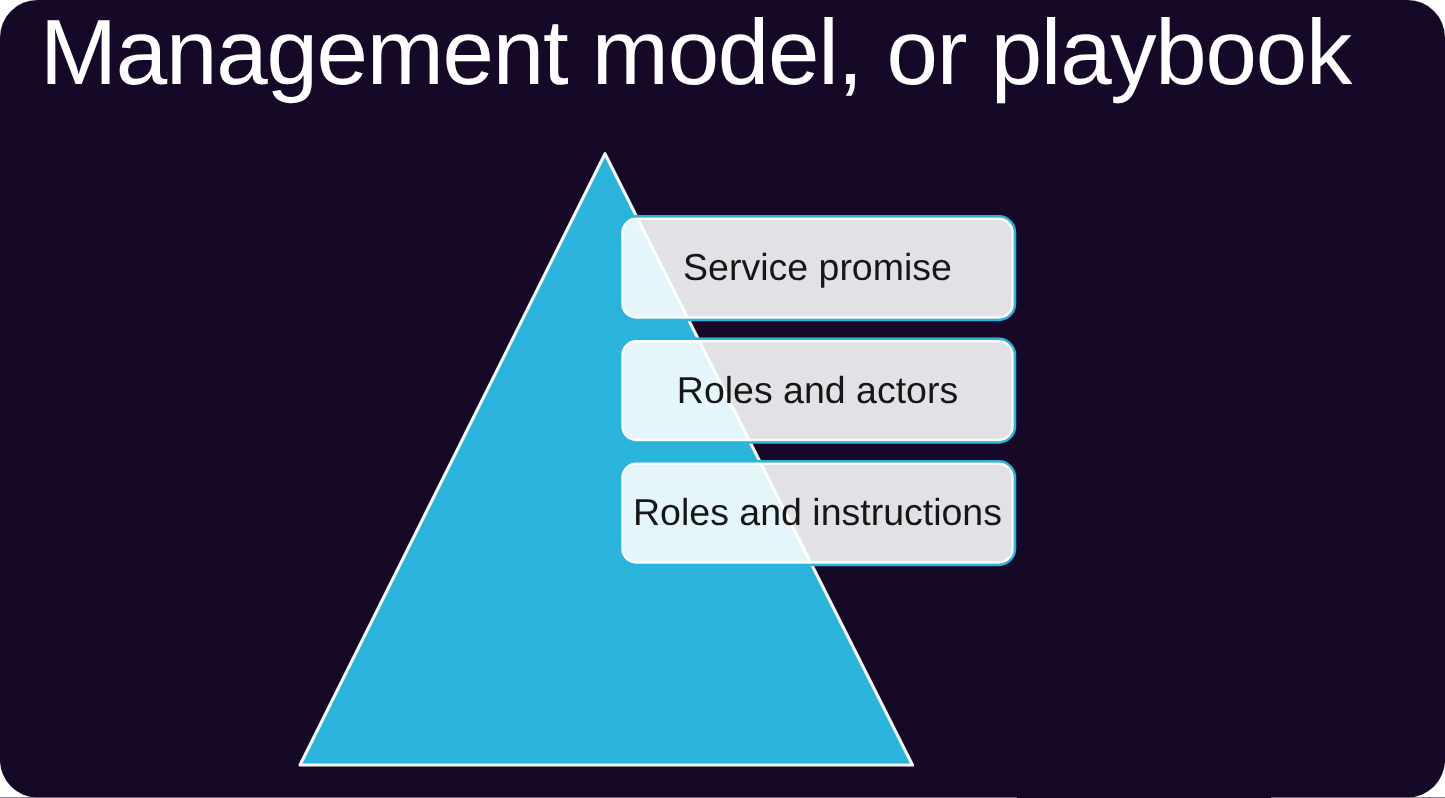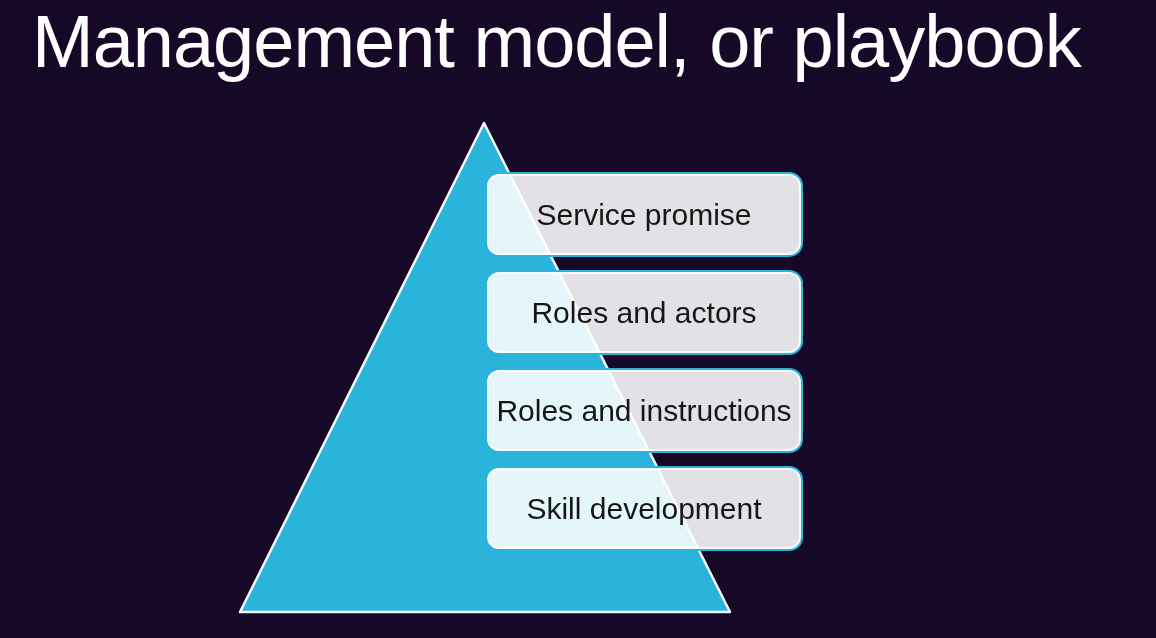--- a/index.html
+++ b/index.html
@@ -12,20 +12,21 @@
     --label-color: #161616;
   }
   html, body { margin: 0; padding: 0; }
   .slide {
     position: relative;
     width: 1156px;
     height: 638px;
     background: var(--background);
     overflow: hidden;
     font-family: "Liberation Sans", sans-serif;
+    border-radius: 30px;
   }
   .slide-title {
     position: absolute;
     left: 32px;
     top: 0px;
     margin: 0;
     width: 1110px;
     font-size: 74px;
     font-weight: 400;
     letter-spacing: -1px;
@@ -40,21 +41,21 @@
     height: 638px;
   }
   .pyramid-svg polygon {
     fill: var(--accent-cyan);
     stroke: var(--triangle-stroke);
     stroke-width: 2.5;
     stroke-linejoin: round;
   }
   .level-box {
     position: absolute;
-    left: 485px;
+    left: 495px;
     width: 318px;
     height: 85px;
     box-sizing: border-box;
     border-radius: 14px;
     background: var(--box-fill);
     border: 2px solid var(--accent-cyan);
     box-shadow: inset 0 0 0 2px var(--box-inner-stroke);
     display: flex;
     align-items: center;
     justify-content: center;
@@ -81,17 +82,14 @@
   </div>
 
   <div class="level-box" style="top:270px">
     <span class="level-label">Roles and actors</span>
   </div>
 
   <div class="level-box" style="top:368px">
     <span class="level-label">Roles and instructions</span>
   </div>
 
-  <div class="level-box" style="top:466px">
-    <span class="level-label">Skill development</span>
-  </div>
 
 </div>
 
 </body></html>

